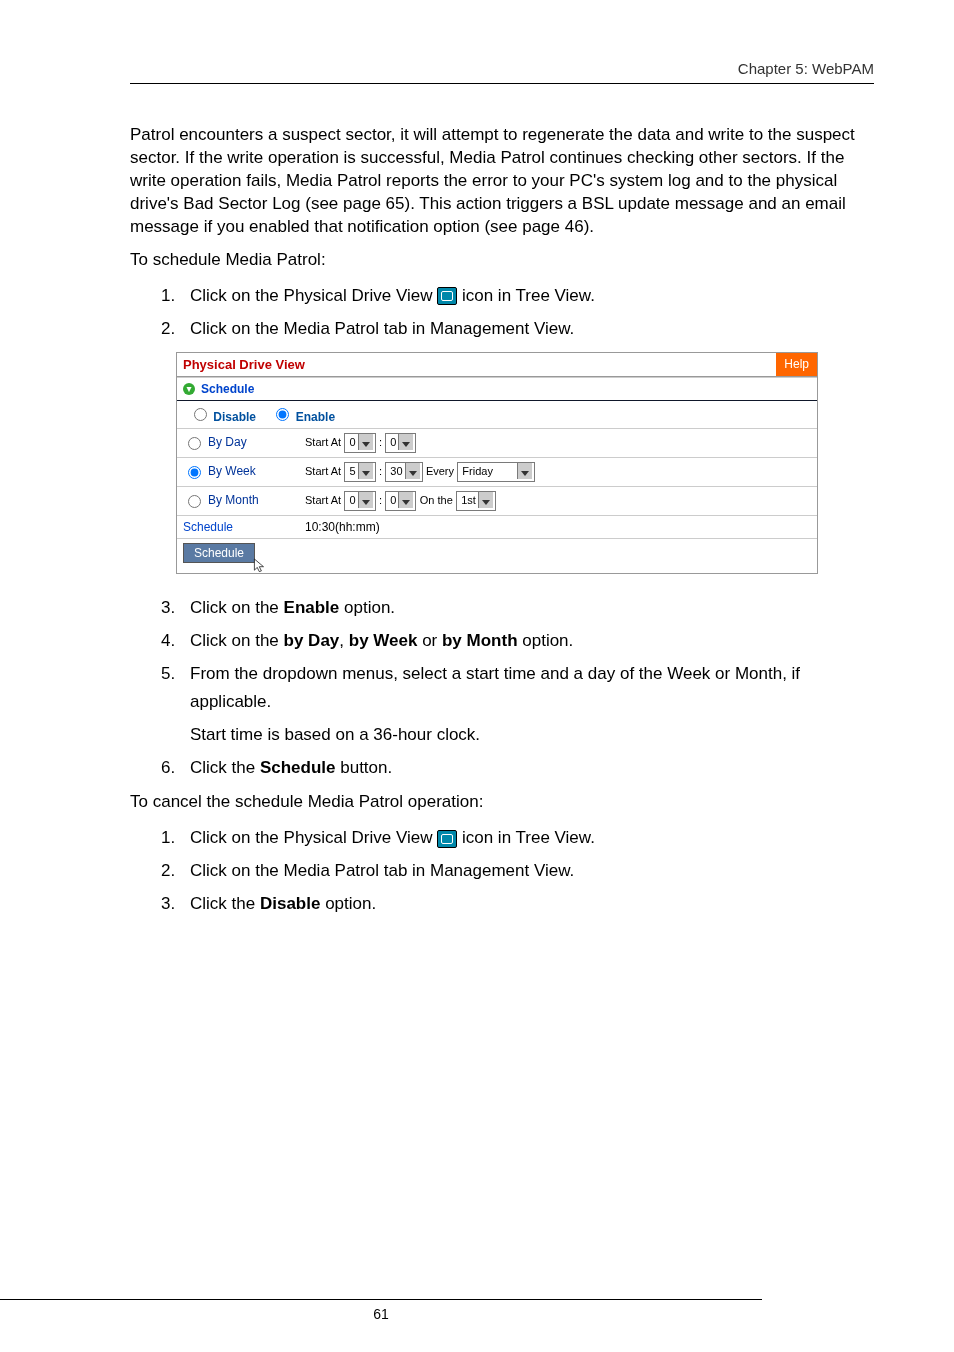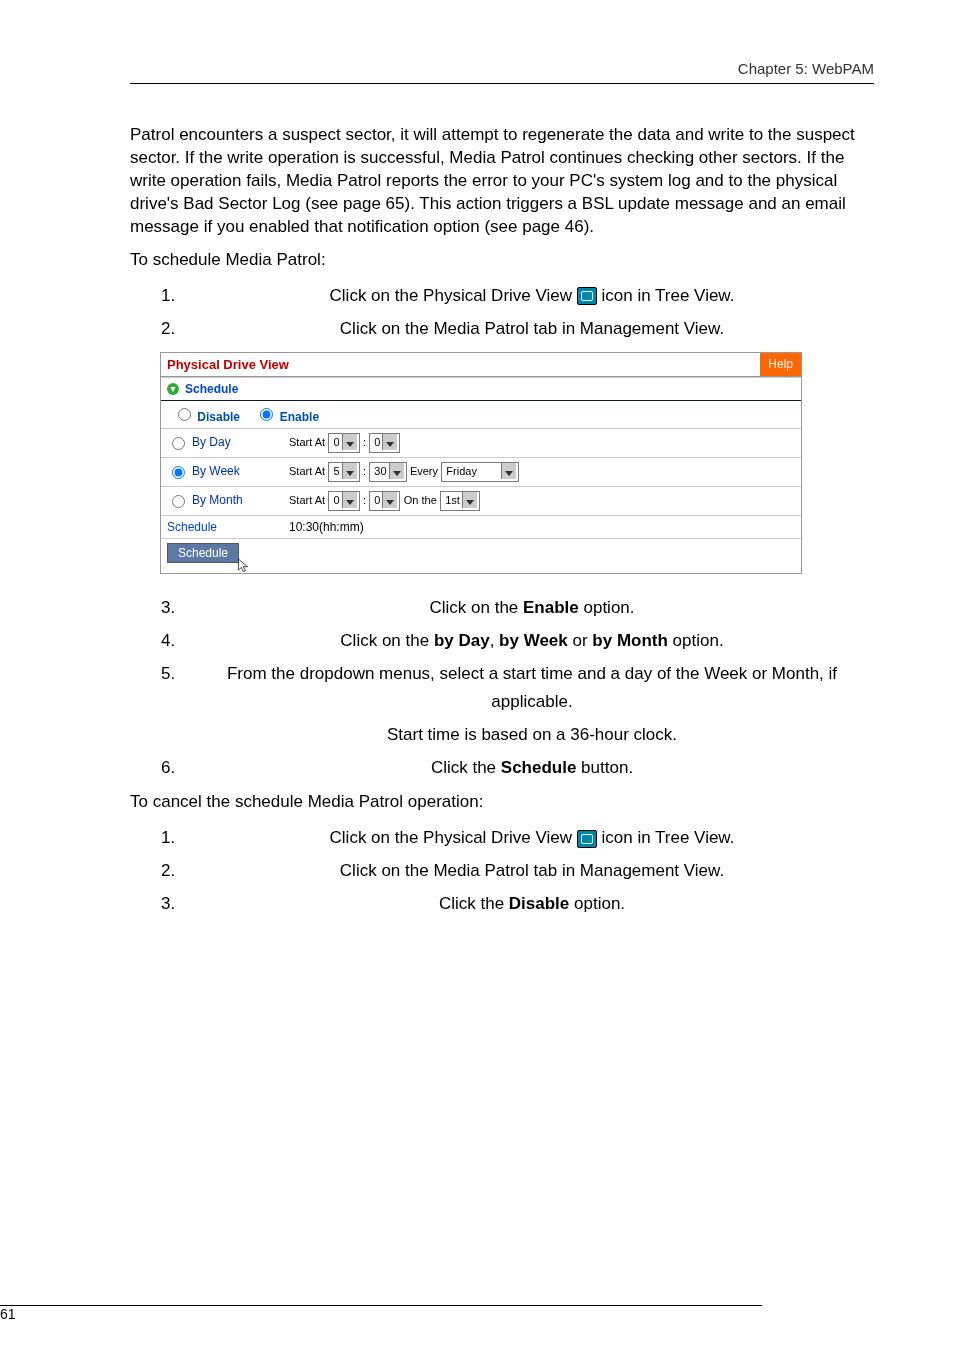--- a/index.html
+++ b/index.html
@@ -27,21 +27,20 @@
   .body-text {
     font-size: 17px;
     line-height: 1.35;
     margin: 0 0 10px 0;
   }
   ol.steps {
     font-size: 17px;
     line-height: 1.6;
     padding-left: 50px;
     margin: 10px 0;
-    text-align: center;
   }
   ol.steps li {
     padding-left: 10px;
     margin-bottom: 6px;
   }
   .icon-pdv {
     display: inline-block;
     width: 18px;
     height: 16px;
     border: 1px solid #000;
@@ -57,21 +56,21 @@
     height: 8px;
     border: 1px solid #fff;
     border-radius: 2px;
     top: 3px;
     left: 3px;
   }
   b { font-weight: bold; }
 
   
   .panel-wrap {
-    margin: 10px 0 20px 30px;
+    margin: 10px 0 20px 46px;
     width: 640px;
     border: 1px solid #999;
     font-size: 12px;
     font-family: Arial, sans-serif;
   }
   .panel-title {
     display: flex;
     justify-content: space-between;
     align-items: stretch;
     background: #fff;
@@ -203,23 +202,24 @@
     top: 18px;
     width: 14px;
     height: 18px;
     pointer-events: none;
   }
   .footer {
     position: absolute;
     bottom: 30px;
     left: 0;
     width: 762px;
+    text-align: center;
     font-size: 14px;
     border-top: 1px solid #000;
-    padding-top: 0;
+    padding-top: 6px;
     box-sizing: border-box;
   }
 </style>
 </head>
 <body>
 
 <div class="page">
   <div class="header-area">
     <span>Chapter 5: WebPAM</span>
   </div>

